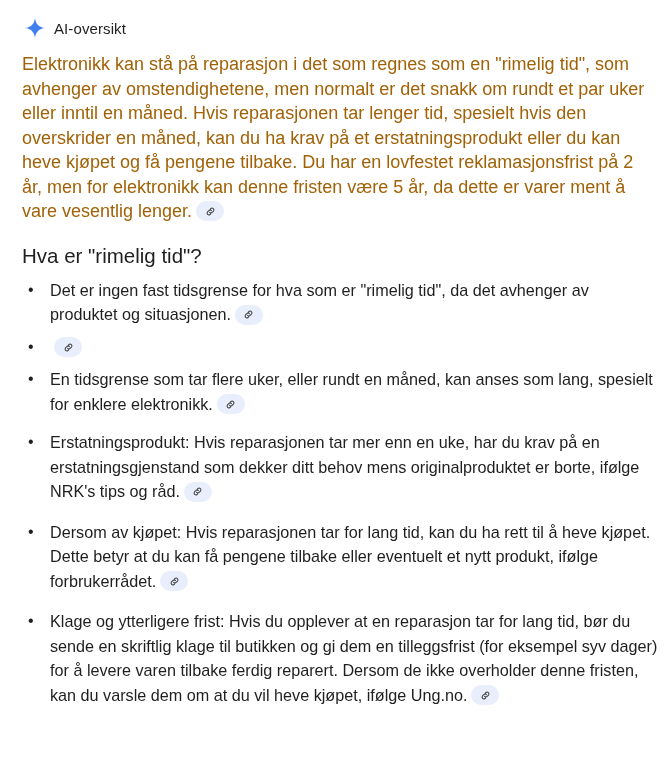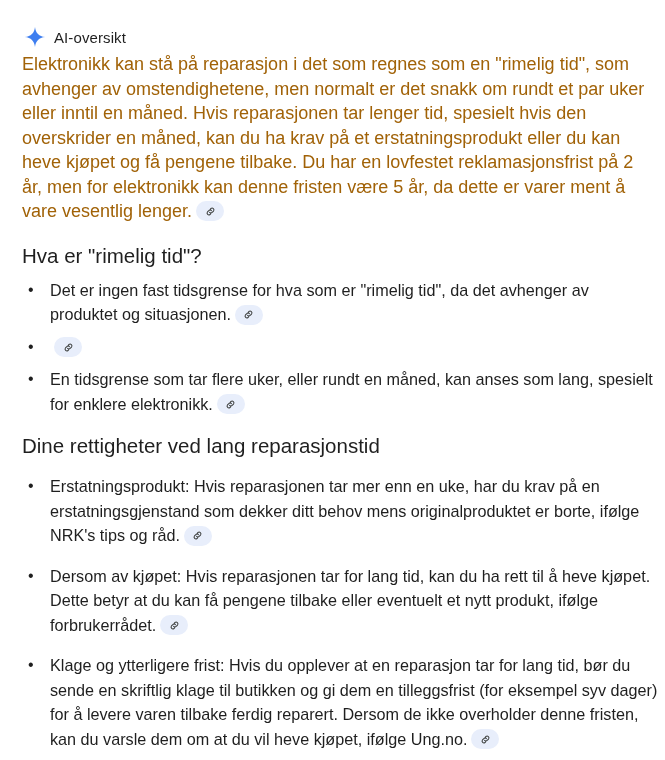--- a/index.html
+++ b/index.html
@@ -10,21 +10,21 @@
       overflow: hidden;
     }
     body {
       font-family: "Liberation Sans", "DejaVu Sans", sans-serif;
       color: #1f1f1f;
       position: relative;
     }
     .header {
       position: absolute;
       left: 24px;
-      top: 25px;
+      top: 16px;
       height: 24px;
       display: flex;
       align-items: center;
     }
     .star-icon {
       width: 22px;
       height: 22px;
       display: inline-block;
       margin-right: 8px;
     }
@@ -123,21 +123,20 @@
             <path d="M10 14a4 4 0 0 0 5.6 0l3-3a4 4 0 0 0-5.6-5.6l-1.2 1.2M14 10a4 4 0 0 0-5.6 0l-3 3a4 4 0 0 0 5.6 5.6l1.2-1.2" fill="none" stroke="#444746" stroke-width="2.4" stroke-linecap="round"></path>
           </svg>
         </span></li>
     <li><span class="bullet">•</span><span>En tidsgrense som tar flere uker, eller rundt en måned, kan anses som lang, spesielt for enklere elektronikk.</span><span class="link-chip">
           <svg viewBox="0 0 24 24">
             <path d="M10 14a4 4 0 0 0 5.6 0l3-3a4 4 0 0 0-5.6-5.6l-1.2 1.2M14 10a4 4 0 0 0-5.6 0l-3 3a4 4 0 0 0 5.6 5.6l1.2-1.2" fill="none" stroke="#444746" stroke-width="2.4" stroke-linecap="round"></path>
           </svg>
         </span></li>
   </ul>
 
-  <h2 class="h-second">Dine rettigheter ved lang reparasjonstid</h2>
   <ul class="list-b" style="margin-top:14px;">
     <li><span class="bullet">•</span><b>Erstatningsprodukt:</b><span> Hvis reparasjonen tar mer enn en uke, har du krav på en erstatningsgjenstand som dekker ditt behov mens originalproduktet er borte, ifølge NRK's tips og råd.</span><span class="link-chip">
           <svg viewBox="0 0 24 24">
             <path d="M10 14a4 4 0 0 0 5.6 0l3-3a4 4 0 0 0-5.6-5.6l-1.2 1.2M14 10a4 4 0 0 0-5.6 0l-3 3a4 4 0 0 0 5.6 5.6l1.2-1.2" fill="none" stroke="#444746" stroke-width="2.4" stroke-linecap="round"></path>
           </svg>
         </span></li>
     <li><span class="bullet">•</span><b>Dersom av kjøpet:</b><span> Hvis reparasjonen tar for lang tid, kan du ha rett til å heve kjøpet. Dette betyr at du kan få pengene tilbake eller eventuelt et nytt produkt, ifølge forbrukerrådet.</span><span class="link-chip">
           <svg viewBox="0 0 24 24">
             <path d="M10 14a4 4 0 0 0 5.6 0l3-3a4 4 0 0 0-5.6-5.6l-1.2 1.2M14 10a4 4 0 0 0-5.6 0l-3 3a4 4 0 0 0 5.6 5.6l1.2-1.2" fill="none" stroke="#444746" stroke-width="2.4" stroke-linecap="round"></path>
           </svg>

